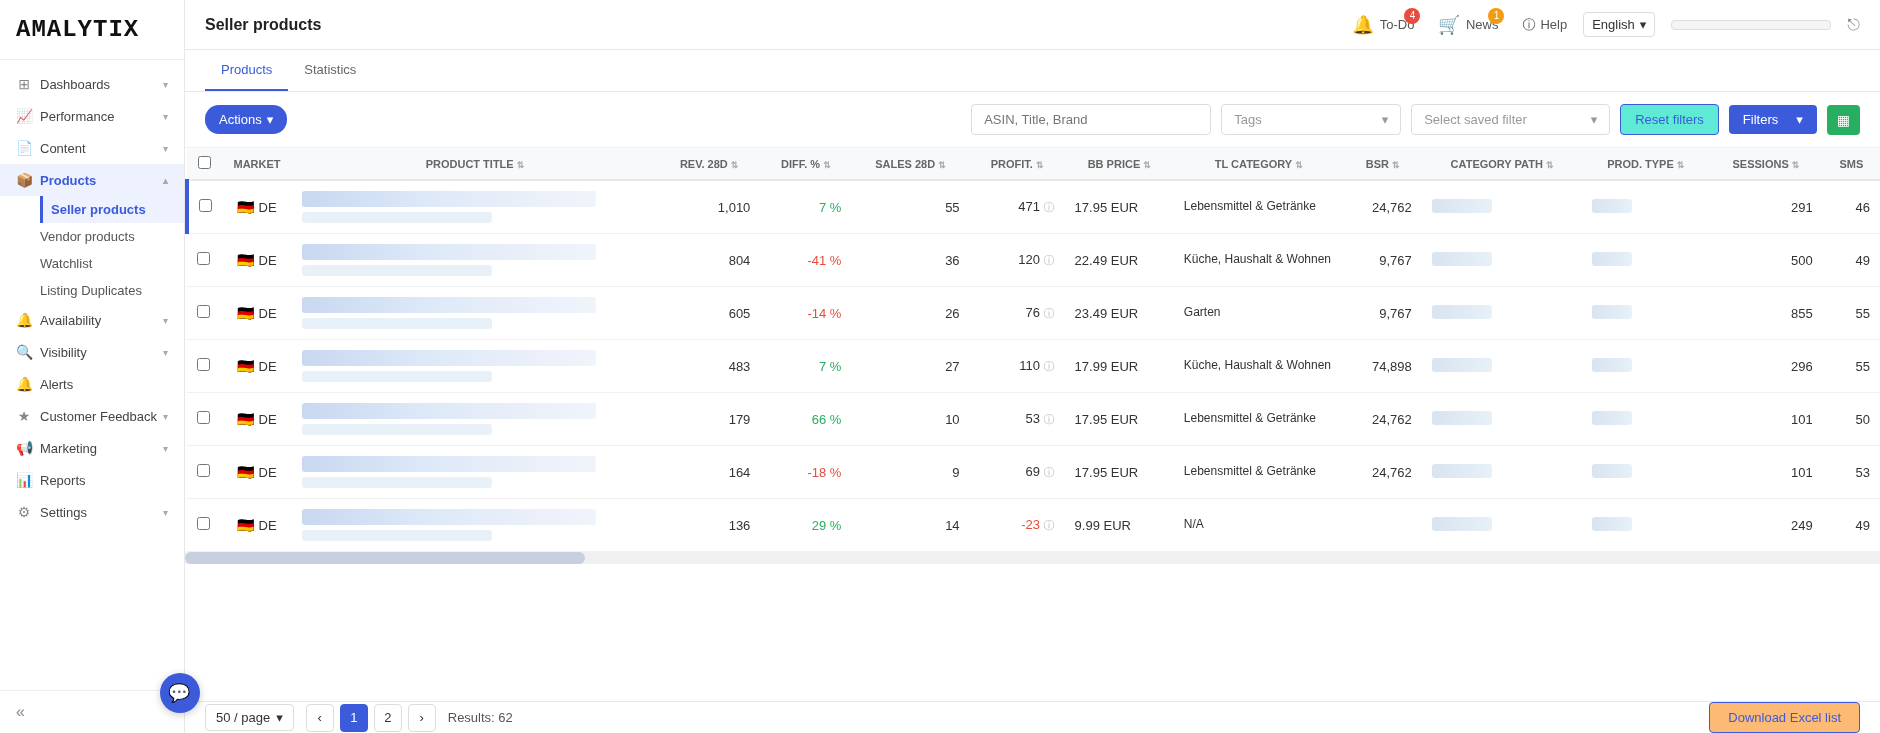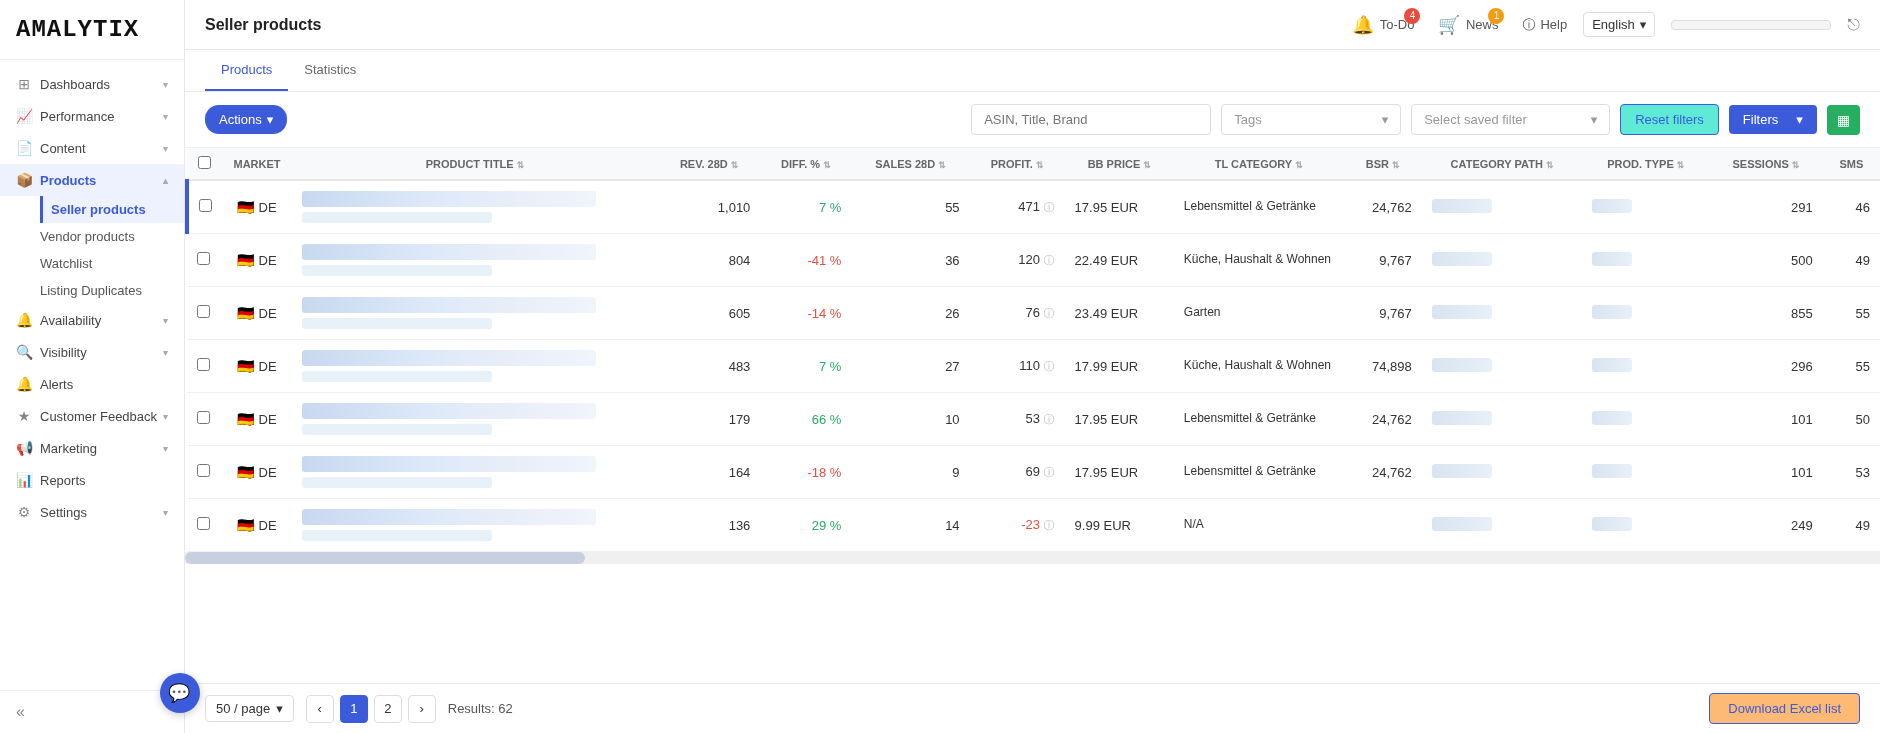--- a/index.html
+++ b/index.html
@@ -68,21 +68,21 @@
     .td-num { text-align: right; }
     .diff-pos { color: #27ae60; }
     .diff-neg { color: #e74c3c; }
     .td-category { max-width: 130px; white-space: normal; font-size: 12px; line-height: 1.3; }
     .info-icon { color: #bbb; font-size: 11px; cursor: pointer; }
     .flag { font-size: 14px; }
     .blurred-cell { background: linear-gradient(90deg, #d8e4f0 0%, #e8f0f8 100%); height: 14px; border-radius: 3px; width: 60px; display: inline-block; }
     .blurred-cell-sm { background: linear-gradient(90deg, #d8e4f0 0%, #e8f0f8 100%); height: 14px; border-radius: 3px; width: 40px; display: inline-block; }
 
     
-    .table-footer { height: 50px; background: #fff; border-top: 1px solid #e8e8e8; display: flex; align-items: center; justify-content: space-between; padding: 0 20px; flex-shrink: 0; }
+    .table-footer { height: 32px; background: #fff; border-top: 1px solid #e8e8e8; display: flex; align-items: center; justify-content: space-between; padding: 0 20px; flex-shrink: 0; }
     .pagination { display: flex; align-items: center; gap: 6px; }
     .page-size-select { display: flex; align-items: center; gap: 6px; border: 1px solid #ddd; border-radius: 4px; padding: 5px 10px; cursor: pointer; font-size: 13px; }
     .page-btn { width: 28px; height: 28px; display: flex; align-items: center; justify-content: center; border: 1px solid #ddd; border-radius: 4px; cursor: pointer; font-size: 13px; }
     .page-btn.active { background: #3b5bdb; color: #fff; border-color: #3b5bdb; }
     .results-count { font-size: 13px; color: #555; }
     .btn-download { border: 1px solid #3b5bdb; background: #fdba74; color: #3b5bdb; border-radius: 4px; padding: 7px 18px; font-size: 13px; cursor: pointer; }
 
     .scroll-bar-container { height: 12px; background: #f0f0f0; position: relative; overflow: hidden; }
     .scroll-bar-thumb { height: 12px; background: #c8d0e0; border-radius: 6px; width: 400px; position: absolute; left: 0; }
 

